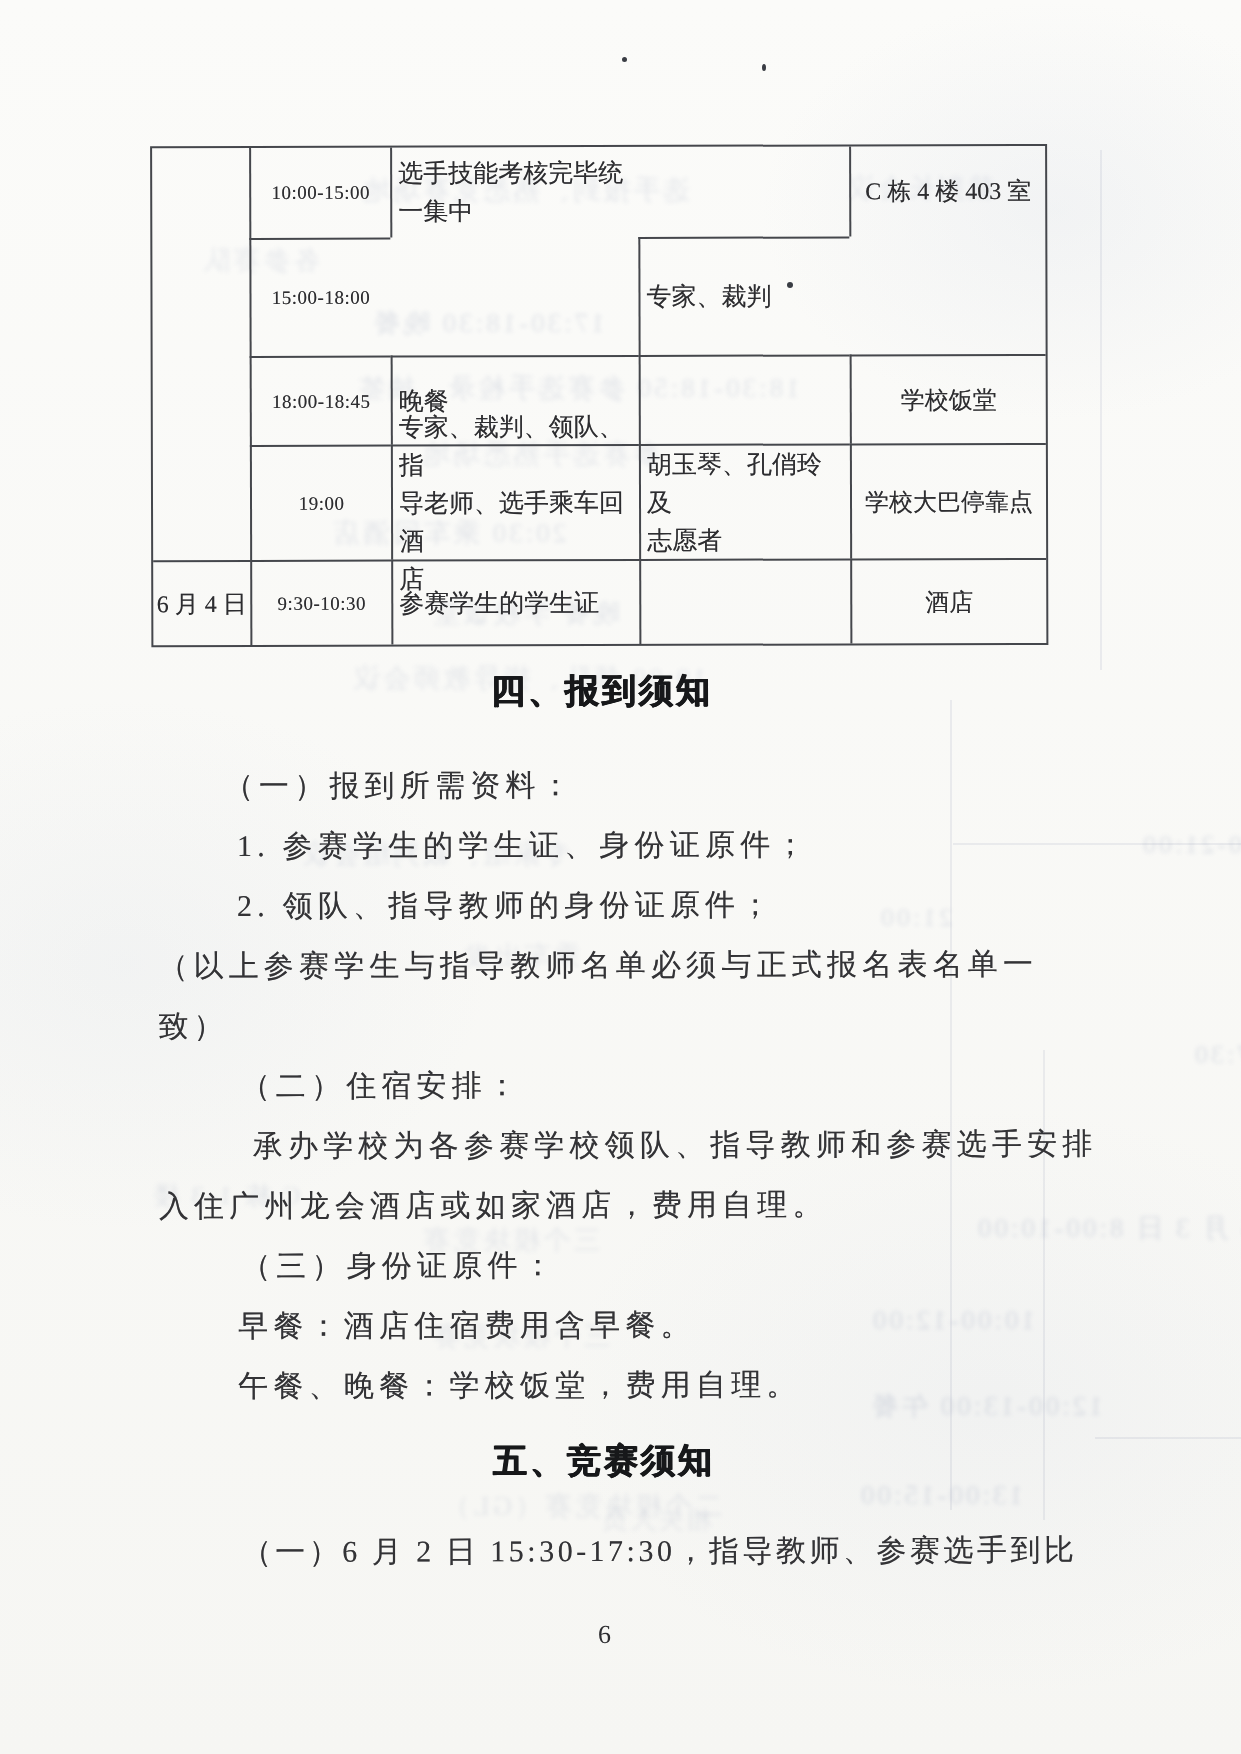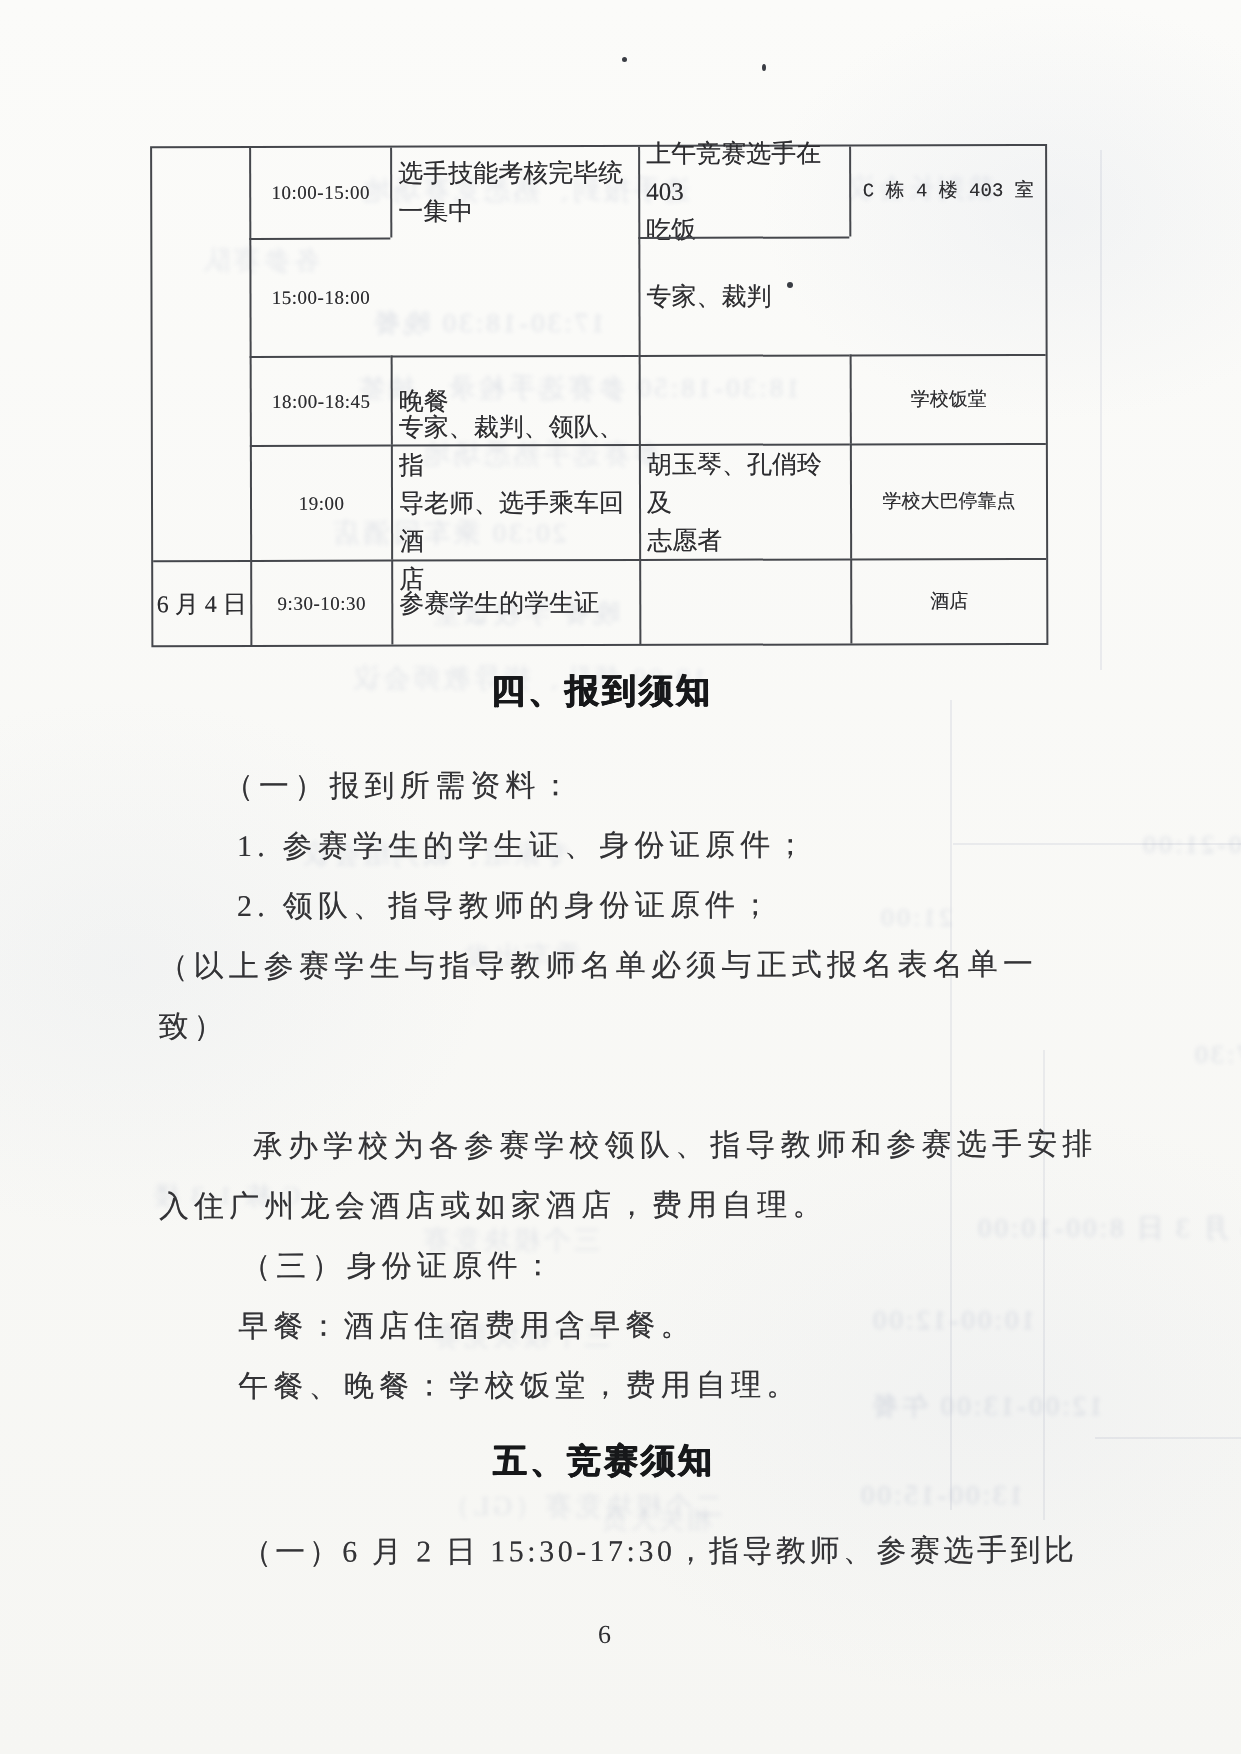--- a/index.html
+++ b/index.html
@@ -31,21 +31,21 @@
   .cell{
     box-sizing:border-box;display:flex;align-items:center;
     font-size:25px;line-height:38px;color:#2d2d30;white-space:pre-line;
     text-shadow:0 0 .6px rgba(45,45,48,.55);
   }
   .bl{border-left:2px solid #45474c;}
   .bt{border-top:2px solid #45474c;}
   .ctr{justify-content:center;text-align:center;}
   .lft{justify-content:flex-start;text-align:left;padding:2px 6px;}
   .time{font-size:19px;letter-spacing:.5px;}
-  .loc{font-size:19px;font-family:Liberation Mono, monospace;}
+  .loc{font-size:24px;}
   .date{font-size:24px;}
   .gc1{grid-column:1}.gc2{grid-column:2}.gc3{grid-column:3}.gc4{grid-column:4}.gc5{grid-column:5}
   .gr1{grid-row:1}.gr2{grid-row:2}.gr3{grid-row:3}.gr4{grid-row:4}.gr5{grid-row:5}
   .date-merged{grid-column:1;grid-row:1/5;}
 
   
   .heading{
     position:absolute;left:0;width:1205px;text-align:center;
     font-family:"Liberation Sans","DejaVu Sans",sans-serif;font-weight:700;
     font-size:34px;letter-spacing:3px;color:#17181a;
@@ -114,22 +114,20 @@
     </div>
 
   <div class="content">
 
     <div class="tbl">
       <div class="cell ctr date date-merged"></div>
 
       <div class="cell ctr time gc2 gr1 bl">10:00-15:00</div>
       <div class="cell lft gc3 gr1 bl">选手技能考核完毕统
 一集中</div>
-      <div class="cell lft gc4 gr1 bl">上午竞赛选手在403
-吃饭</div>
       <div class="cell ctr loc gc5 gr1 bl">C 栋 4 楼 403 室</div>
 
       <div class="cell ctr time gc2 gr2 bl bt">15:00-18:00</div>
       <div class="cell lft gc4 gr2 bl bt">专家、裁判</div>
 
       <div class="cell ctr time gc2 gr3 bl bt">18:00-18:45</div>
       <div class="cell lft gc3 gr3 bl bt">晚餐</div>
       <div class="cell lft gc4 gr3 bl bt"></div>
       <div class="cell ctr loc gc5 gr3 bl bt">学校饭堂</div>
 
@@ -147,20 +145,21 @@
       <div class="cell lft gc4 gr5 bl bt"></div>
       <div class="cell ctr loc gc5 gr5 bl bt">酒店</div>
     </div>
 
     <div class="heading h4t">四、报到须知</div>
     <div class="bline l0">（一）报到所需资料：</div>
     <div class="bline l1">1. 参赛学生的学生证、身份证原件；</div>
     <div class="bline l2">2. 领队、指导教师的身份证原件；</div>
     <div class="bline l3">（以上参赛学生与指导教师名单必须与正式报名表名单一</div>
     <div class="bline l4">致）</div>
+    <div class="bline l5">（二）住宿安排：</div>
     <div class="bline l6">承办学校为各参赛学校领队、指导教师和参赛选手安排</div>
     <div class="bline l7">入住广州龙会酒店或如家酒店，费用自理。</div>
     <div class="bline l8">（三）身份证原件：</div>
     <div class="bline l9">早餐：酒店住宿费用含早餐。</div>
     <div class="bline l10">午餐、晚餐：学校饭堂，费用自理。</div>
 
     <div class="heading h5t">五、竞赛须知</div>
     <div class="bline l11">（一）6 月 2 日 15:30-17:30，指导教师、参赛选手到比</div>
 
     <div class="pagenum">6</div>

